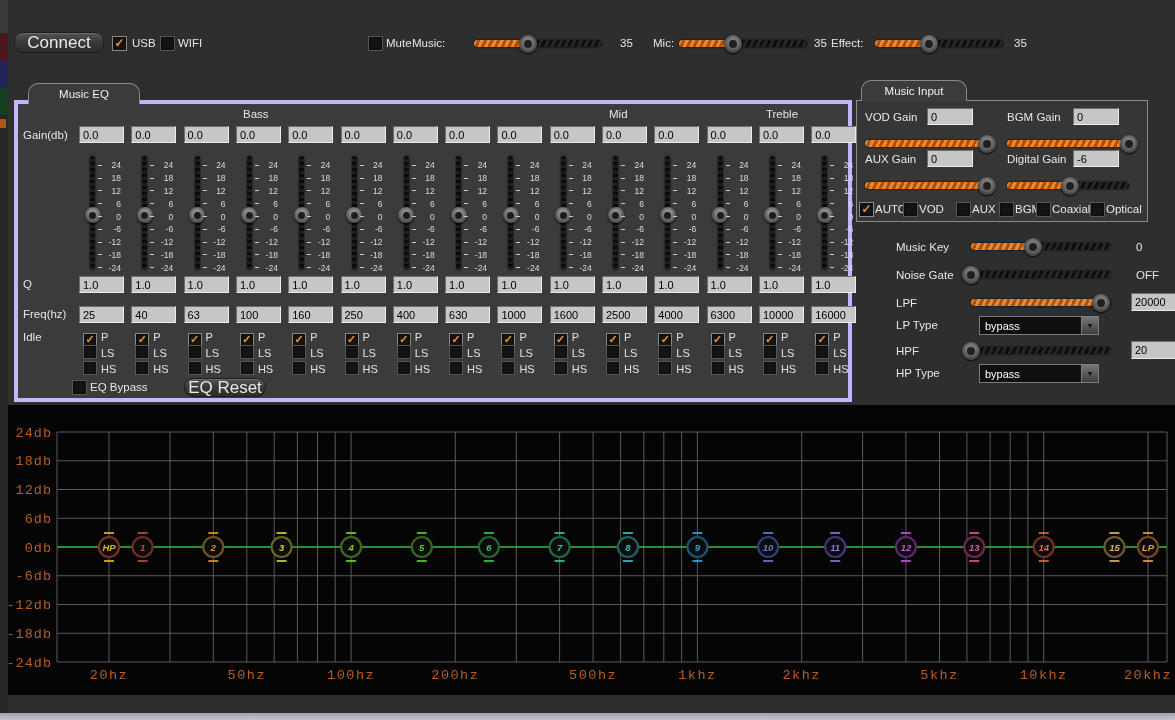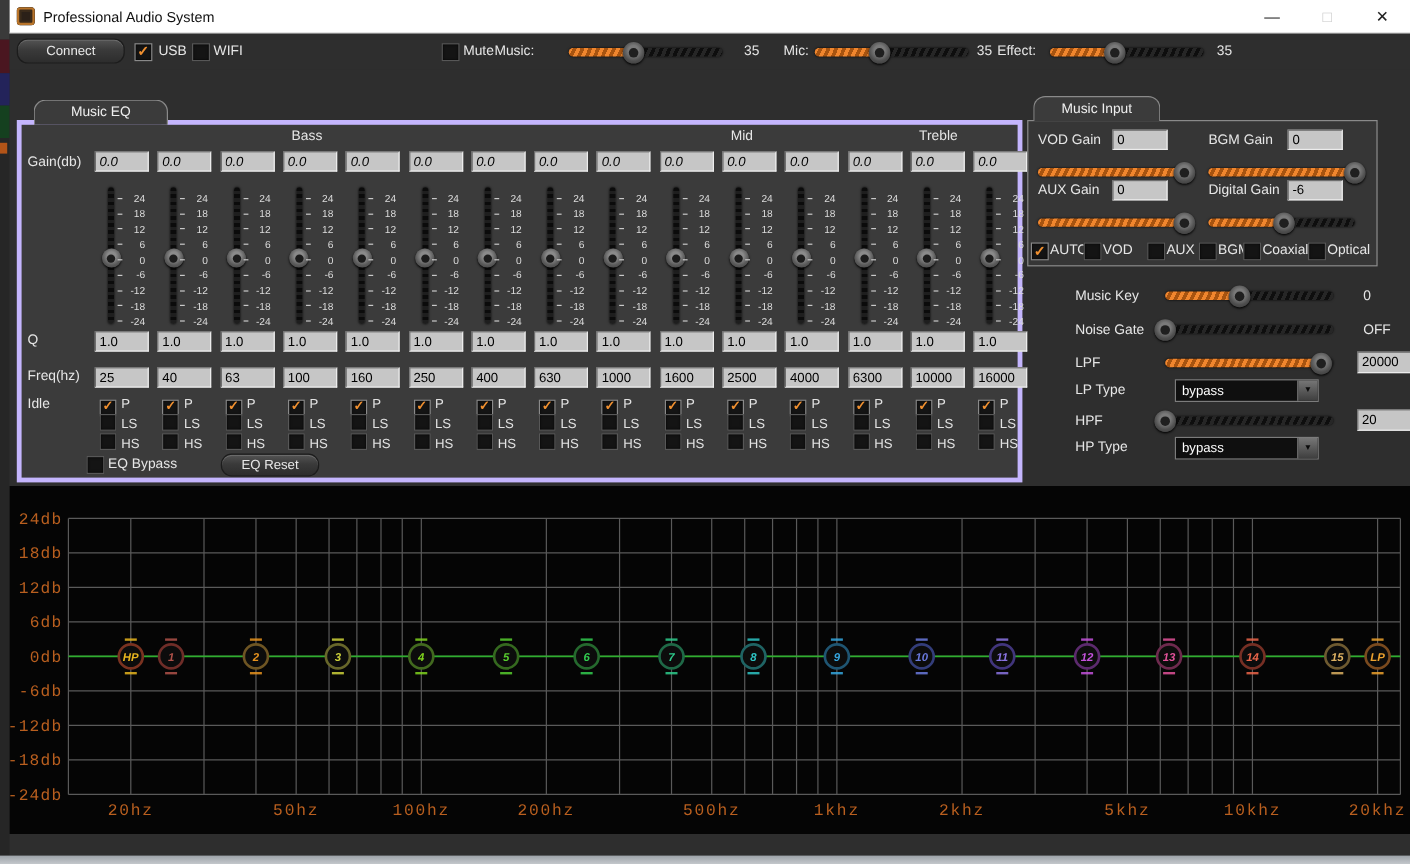--- a/index.html
+++ b/index.html
@@ -14,21 +14,21 @@
             display:flex;align-items:center;border-bottom:1px solid #d0d0d0;box-sizing:border-box;}
   #app-icon{width:15px;height:15px;margin:0 7px 0 6px;border-radius:3px;background:#2b2018;
             box-shadow:inset 0 0 0 2px #b8742a, inset 0 0 0 4px #3a2a1a;}
   #title{font-size:12px;color:#111;}
   .wbtn{width:46px;height:26px;display:flex;align-items:center;justify-content:center;
         font-size:13px;color:#222;cursor:default;}
   #btn-min{margin-left:auto;}
   .wbtn.dim{color:#c8c8c8;}
   
   #toolbar{position:absolute;left:8px;top:28px;width:1167px;height:30px;background:#2e2e2e;}
-  .btn{display:flex;align-items:center;justify-content:center;color:#e8e8e8;font-size:11px;
+  .btn{display:flex;align-items:center;justify-content:center;color:#e8e8e8;font-size:17px;
        background:linear-gradient(#545454,#3a3a3a 45%,#2d2d2d);border:1px solid #1c1c1c;
        border-radius:9px;box-shadow:inset 0 1px 0 #6a6a6a;box-sizing:border-box;}
   #connect{position:absolute;left:6px;top:4px;width:90px;height:21px;}
   .cb{display:inline-block;width:13px;height:13px;background:#141414;border:1px solid #575757;
       box-shadow:inset 0 0 2px #000;color:#f09030;font-size:12px;line-height:12px;font-weight:bold;
       text-align:center;box-sizing:content-box;}
   .cb.on{border-color:#8a8a8a;}
   .cblbl{position:absolute;font-size:11.5px;color:#e6e6e6;}
   .tb-lbl{position:absolute;font-size:11.5px;color:#e6e6e6;}
   .tb-val{position:absolute;font-size:11.5px;color:#e6e6e6;}
@@ -54,21 +54,21 @@
             border:4px solid #c4b5fd;box-sizing:border-box;}
   .grouptab{position:absolute;top:-21px;height:21px;background:#3b3b3b;border:1px solid #8a8a8a;
             border-bottom:none;border-radius:10px 10px 0 0;display:flex;align-items:center;
             justify-content:center;color:#efefef;font-size:11.5px;box-sizing:border-box;}
   .rowlbl{position:absolute;font-size:11.5px;color:#e6e6e6;}
   .seclbl{position:absolute;top:4px;font-size:11.5px;color:#e6e6e6;}
   .eq-col{position:absolute;top:0;width:52px;height:300px;}
   .tbox{position:absolute;background:#c6c6c6;color:#000;font-family:"Liberation Sans",sans-serif;
         font-size:11px;border:1px solid;border-color:#6e6e6e #ececec #ececec #6e6e6e;
         padding:0 3px;box-sizing:border-box;outline:none;}
-  .tbox.gain{left:1px;top:22px;width:45px;height:17px;font-style:italic;}
+  .tbox.gain{left:1px;top:22px;width:45px;height:17px;}
   .tbox.q{left:1px;top:172px;width:45px;height:17px;}
   .tbox.fr{left:1px;top:202px;width:45px;height:17px;}
   .vslider{position:absolute;left:12px;top:52px;width:5px;height:114px;border-radius:3px;
            background:repeating-linear-gradient(0deg,#1e1e1e 0 3px,#0b0b0b 3px 6px);box-shadow:0 0 2px #000;}
   .vknob{position:absolute;left:-5.5px;top:51px;width:16px;height:16px;border-radius:50%;
          background:radial-gradient(circle at 50% 40%,#8a8a8a 0 28%,#5a5a5a 60%,#3c3c3c);box-shadow:0 1px 2px #000;}
   .vknob::after{content:'';position:absolute;inset:4.5px;border-radius:50%;background:#1c1c1c;}
   .ticks{position:absolute;left:20px;top:55px;width:30px;}
   .tickrow{display:flex;align-items:center;height:12.8px;}
   .tickrow i{width:4px;height:1px;background:#c9c9c9;flex:0 0 auto;}
@@ -107,27 +107,20 @@
 <div id="app">
 
   <div id="left-strip">
     <div class="b" style="top:0;height:33px;background:#3a3a3a"></div>
     <div class="b" style="top:33px;height:28px;background:#4a1620"></div>
     <div class="b" style="top:61px;height:27px;background:#23235a"></div>
     <div class="b" style="top:88px;height:27px;background:#15401f"></div>
     <div class="b" style="top:119px;height:9px;width:6px;background:#b35418"></div>
   </div>
 
-  <div id="titlebar">
-    <span id="app-icon"></span>
-    <span id="title">Professional Audio System</span>
-    <span class="wbtn" id="btn-min">—</span>
-    <span class="wbtn dim" id="btn-max">□</span>
-    <span class="wbtn" id="btn-close">✕</span>
-  </div>
 
   <div id="toolbar">
     <div class="btn" id="connect">Connect</div>
     <span class="cb abs on" id="cb-usb" style="left: 104px; top: 8px; position: absolute;">✓</span>
     <span class="cblbl" style="left:124px;top:9px">USB</span>
     <span class="cb abs" id="cb-wifi" style="left: 152px; top: 8px; position: absolute;"></span>
     <span class="cblbl" style="left:170px;top:9px">WIFI</span>
     <span class="cb abs" id="cb-mute" style="left: 360px; top: 8px; position: absolute;"></span>
     <span class="cblbl" style="left:378px;top:9px">Mute</span>
     <div id="tb-sliders">

